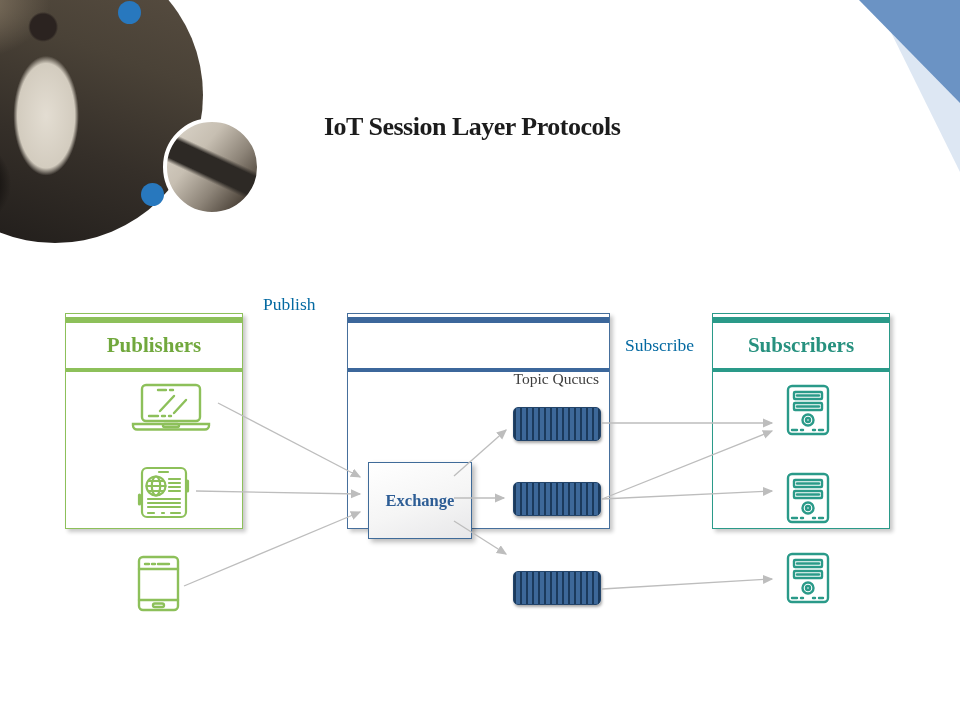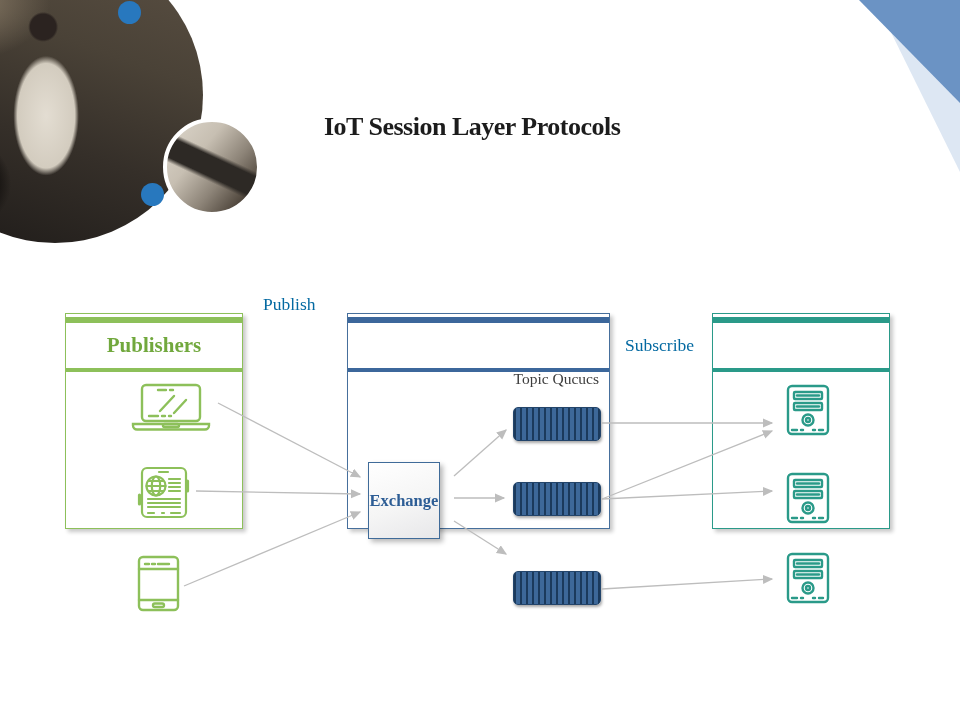--- a/index.html
+++ b/index.html
@@ -66,21 +66,21 @@
   .dev-phone{left:70px;top:241px;}
   .srv1{left:66px;top:70px;} .srv2{left:66px;top:158px;} .srv3{left:66px;top:238px;}
 
   
   .topic-label{position:absolute;right:10px;top:56px;font-size:15.5px;color:#3d3d3d;}
   .queue{position:absolute;left:165px;width:88px;height:34px;border-radius:5px;
     border:1px solid #23456b;box-sizing:border-box;box-shadow:1px 2px 3px rgba(0,0,0,0.35);
     background:repeating-linear-gradient(90deg,#1b3a5c 0px,#1b3a5c 2px,#3d6899 2px,#3d6899 6px);}
   .q1{top:93px;} .q2{top:168px;} .q3{top:257px;}
 
-  .exchange{position:absolute;left:368px;top:462px;width:72px;height:77px;box-sizing:border-box;
+  .exchange{position:absolute;left:368px;top:462px;width:104px;height:77px;box-sizing:border-box;
     border:1.4px solid #3f6b99;box-shadow:3px 3px 5px rgba(0,0,0,0.28);
     background:linear-gradient(160deg,#ffffff 0%,#f5f5f5 55%,#e7e7e9 100%);
     display:flex;align-items:center;justify-content:center;}
   .exchange span{font-size:16.5px;font-weight:bold;color:#2d5d95;}
 
   
   .arrows{position:absolute;left:0;top:0;width:960px;height:720px;pointer-events:none;}
 
   
   .footer{position:absolute;left:0;right:0;top:684px;text-align:center;
@@ -155,20 +155,21 @@
     <div class="queue q2"></div>
     <div class="queue q3"></div>
   </div>
 
   <div class="exchange">
     <span>Exchange</span>
   </div>
 
   <div class="panel panel-subscribers">
     <div class="bar-top"></div>
+    <div class="panel-title">Subscribers</div>
     <div class="bar-bottom"></div>
 
     <div class="device srv1">
       <svg class="icon" width="57" height="54" viewBox="0 0 57 54" fill="none" stroke="#2a9a89" stroke-width="2.4" stroke-linecap="round">
         <rect x="9" y="2" width="40" height="48" rx="4"></rect>
         <rect x="15" y="8" width="28" height="7" rx="1"></rect>
           <path d="M18 11.5 h22"></path>
         <rect x="15" y="19" width="28" height="7" rx="1"></rect>
           <path d="M18 22.5 h22"></path>
         <circle cx="29" cy="36" r="5.5"></circle>

